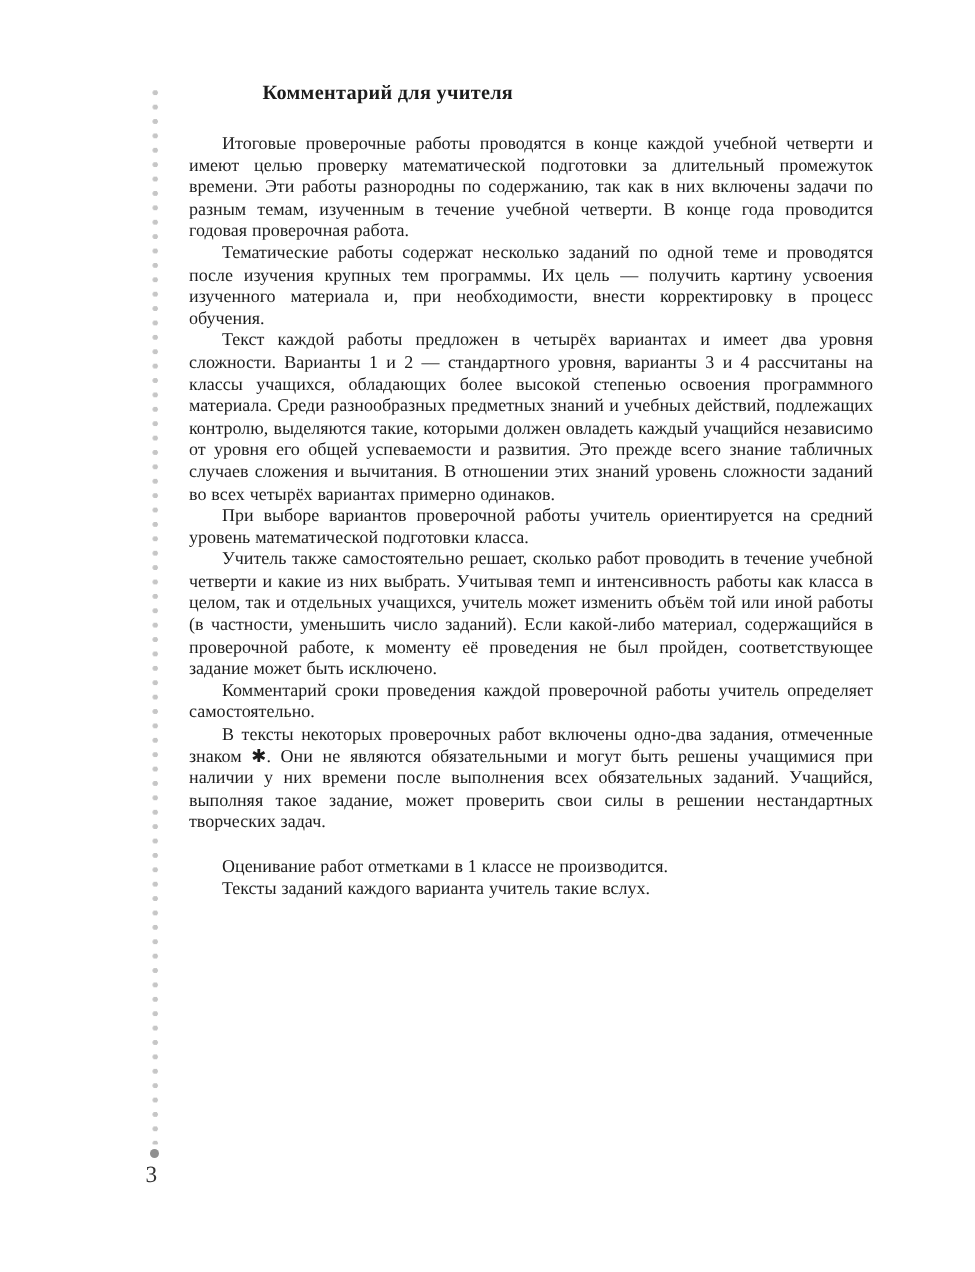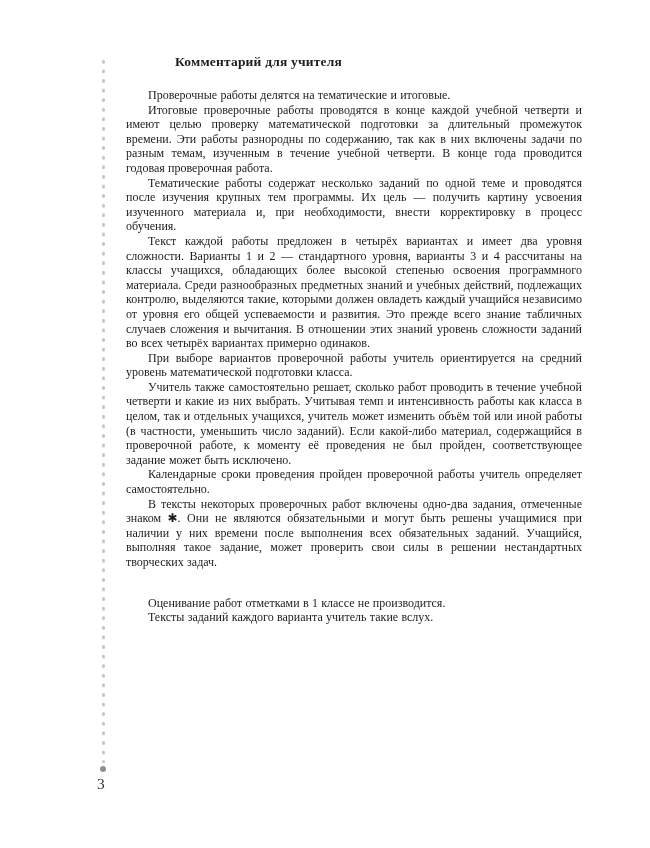--- a/index.html
+++ b/index.html
@@ -51,21 +51,21 @@
   }
   .body-text p {
     margin: 0;
     font-size: 12px;
     line-height: 14.6px;
     text-align: justify;
     text-indent: 22px;
     word-spacing: 0.3px;
   }
   .closing-block {
-    margin-top: 26px;
+    margin-top: 15px;
   }
   .page-number {
     position: absolute;
     left: 97px;
     top: 775px;
     font-size: 15.5px;
     color: #333333;
   }
 </style>
 </head>
@@ -74,27 +74,26 @@
 <div class="page">
 
   <div class="binding-dots"></div>
   <div class="binding-dot-large"></div>
 
   <div class="content">
 
     <h1 class="doc-title">Комментарий для учителя</h1>
 
     <div class="body-text">
-      <p>Проверочные работы делятся на тематические и итоговые.</p>
       <p>Итоговые проверочные работы проводятся в конце каждой учебной четверти и имеют целью проверку математической подготовки за длительный промежуток времени. Эти работы разнородны по содержанию, так как в них включены задачи по разным темам, изученным в течение учебной четверти. В конце года проводится годовая проверочная работа.</p>
       <p>Тематические работы содержат несколько заданий по одной теме и проводятся после изучения крупных тем программы. Их цель — получить картину усвоения изученного материала и, при необходимости, внести корректировку в процесс обучения.</p>
       <p>Текст каждой работы предложен в четырёх вариантах и имеет два уровня сложности. Варианты 1 и 2 — стандартного уровня, варианты 3 и 4 рассчитаны на классы учащихся, обладающих более высокой степенью освоения программного материала. Среди разнообразных предметных знаний и учебных действий, подлежащих контролю, выделяются такие, которыми должен овладеть каждый учащийся независимо от уровня его общей успеваемости и развития. Это прежде всего знание табличных случаев сложения и вычитания. В отношении этих знаний уровень сложности заданий во всех четырёх вариантах примерно одинаков.</p>
       <p>При выборе вариантов проверочной работы учитель ориентируется на средний уровень математической подготовки класса.</p>
       <p>Учитель также самостоятельно решает, сколько работ проводить в течение учебной четверти и какие из них выбрать. Учитывая темп и интенсивность работы как класса в целом, так и отдельных учащихся, учитель может изменить объём той или иной работы (в частности, уменьшить число заданий). Если какой-либо материал, содержащийся в проверочной работе, к моменту её проведения не был пройден, соответствующее задание может быть исключено.</p>
-      <p>Календарные сроки проведения пройден проверочной работы учитель определяет самостоятельно.</p>
+      <p>Комментарий сроки проведения каждой проверочной работы учитель определяет самостоятельно.</p>
       <p>В тексты некоторых проверочных работ включены одно-два задания, отмеченные знаком ✱. Они не являются обязательными и могут быть решены учащимися при наличии у них времени после выполнения всех обязательных заданий. Учащийся, выполняя такое задание, может проверить свои силы в решении нестандартных творческих задач.</p>
 
       <div class="closing-block">
         <p>Оценивание работ отметками в 1 классе не производится.</p>
         <p>Тексты заданий каждого варианта учитель такие вслух.</p>
       </div>
     </div>
 
   </div>
 

